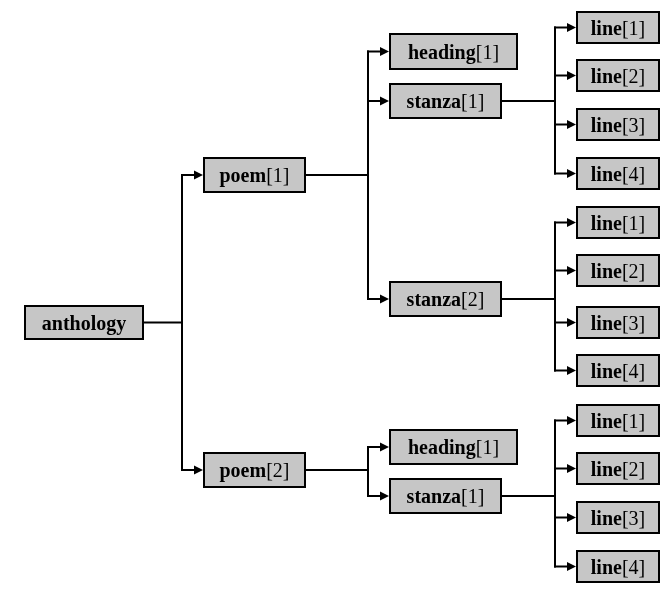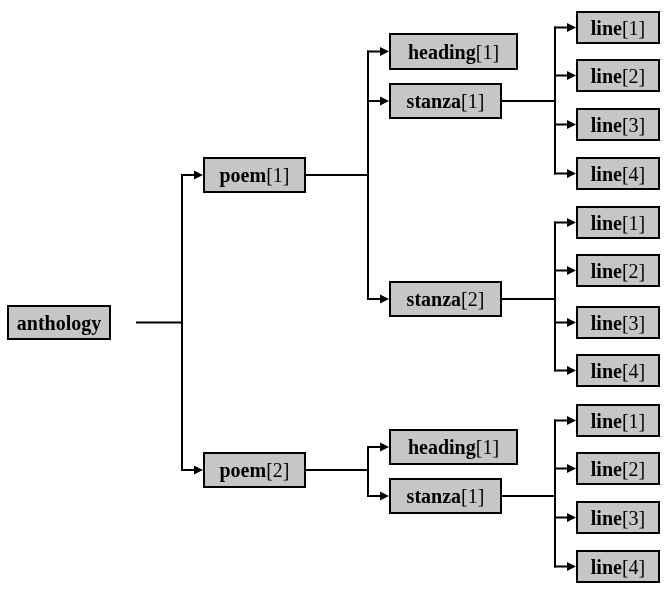--- a/index.html
+++ b/index.html
@@ -78,21 +78,21 @@
       <line x1="554" y1="420.5" x2="568" y2="420.5" stroke="#000000" stroke-width="2"></line>
       <polygon points="576,420.5 567,416 567,425" fill="#000000"></polygon>
       <line x1="554" y1="468.5" x2="568" y2="468.5" stroke="#000000" stroke-width="2"></line>
       <polygon points="576,468.5 567,464 567,473" fill="#000000"></polygon>
       <line x1="554" y1="517.5" x2="568" y2="517.5" stroke="#000000" stroke-width="2"></line>
       <polygon points="576,517.5 567,513 567,522" fill="#000000"></polygon>
       <line x1="554" y1="566.5" x2="568" y2="566.5" stroke="#000000" stroke-width="2"></line>
       <polygon points="576,566.5 567,562 567,571" fill="#000000"></polygon>
     </svg>
 
-  <div class="node" id="n-root" style="left:7px;top:305px;width:104px;height:35px">
+  <div class="node" id="n-root" style="left:24px;top:305px;width:120px;height:35px">
     <span class="nm">anthology</span>
       <span class="ix"></span>
   </div>
 
   <div class="node" id="n-poem1" style="left:203px;top:157px;width:103px;height:36px">
     <span class="nm">poem</span>
       <span class="ix">[1]</span>
   </div>
   <div class="node" id="n-poem2" style="left:203px;top:452px;width:103px;height:36px">
     <span class="nm">poem</span>

